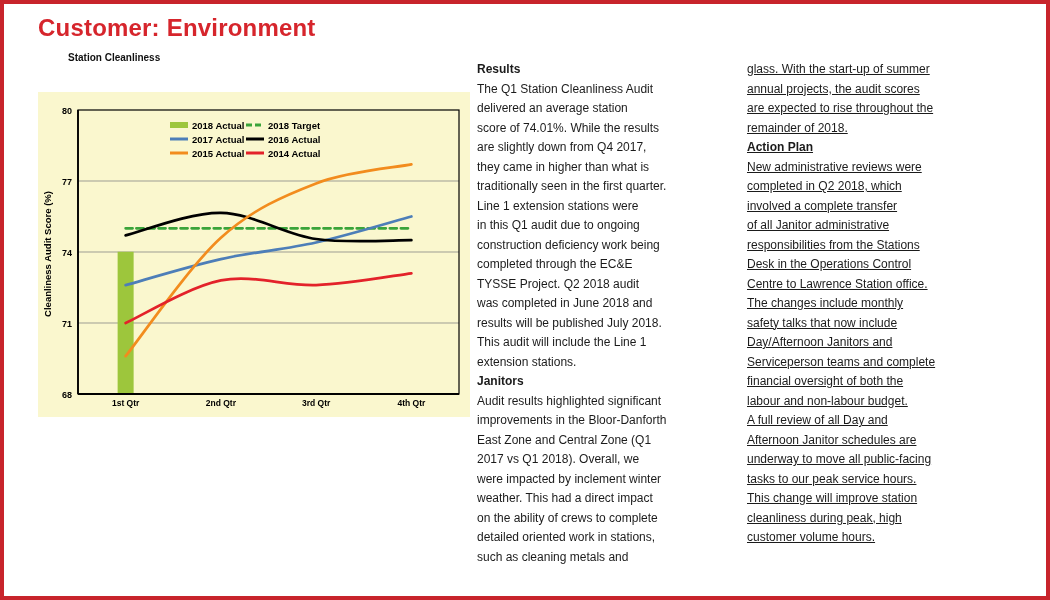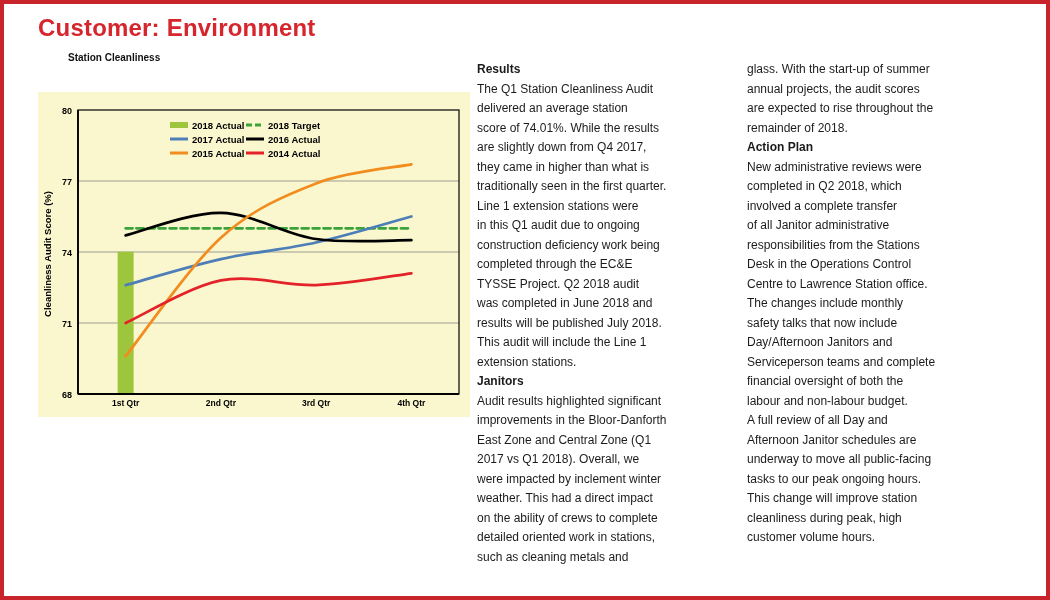--- a/index.html
+++ b/index.html
@@ -96,21 +96,21 @@
 improvements in the Bloor-Danforth
 East Zone and Central Zone (Q1
 2017 vs Q1 2018). Overall, we
 were impacted by inclement winter
 weather. This had a direct impact
 on the ability of crews to complete
 detailed oriented work in stations,
 such as cleaning metals and</div>
       </div>
     </div>
-  <div class="text-col col3" id="col3" style="color: rgb(27, 27, 27);">
+  <div class="text-col col3" id="col3" style="color: rgb(27, 27, 27); text-decoration: underline;">
       <div class="sec">
         <div class="sec-body">glass. With the start-up of summer
 annual projects, the audit scores
 are expected to rise throughout the
 remainder of 2018.</div>
       </div>
       <div class="sec">
         <div class="sec-heading">Action Plan</div>
         <div class="sec-body">New administrative reviews were
 completed in Q2 2018, which
@@ -123,19 +123,19 @@
 safety talks that now include
 Day/Afternoon Janitors and
 Serviceperson teams and complete
 financial oversight of both the
 labour and non-labour budget.</div>
       </div>
       <div class="sec">
         <div class="sec-body">A full review of all Day and
 Afternoon Janitor schedules are
 underway to move all public-facing
-tasks to our peak ongoing hours.
+tasks to our peak service hours.
 This change will improve station
 cleanliness during peak, high
 customer volume hours.</div>
       </div>
     </div>
 </div>
 
 </body></html>

